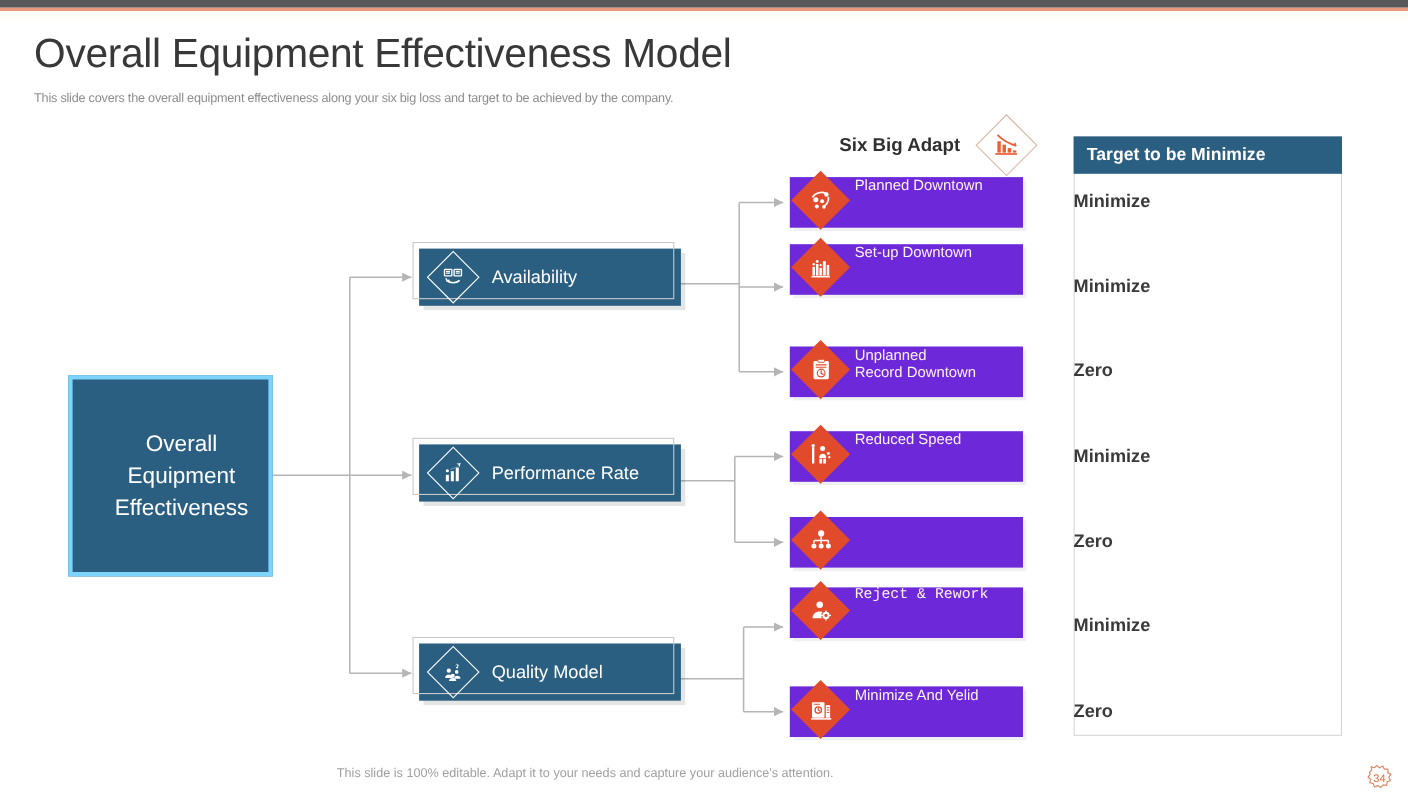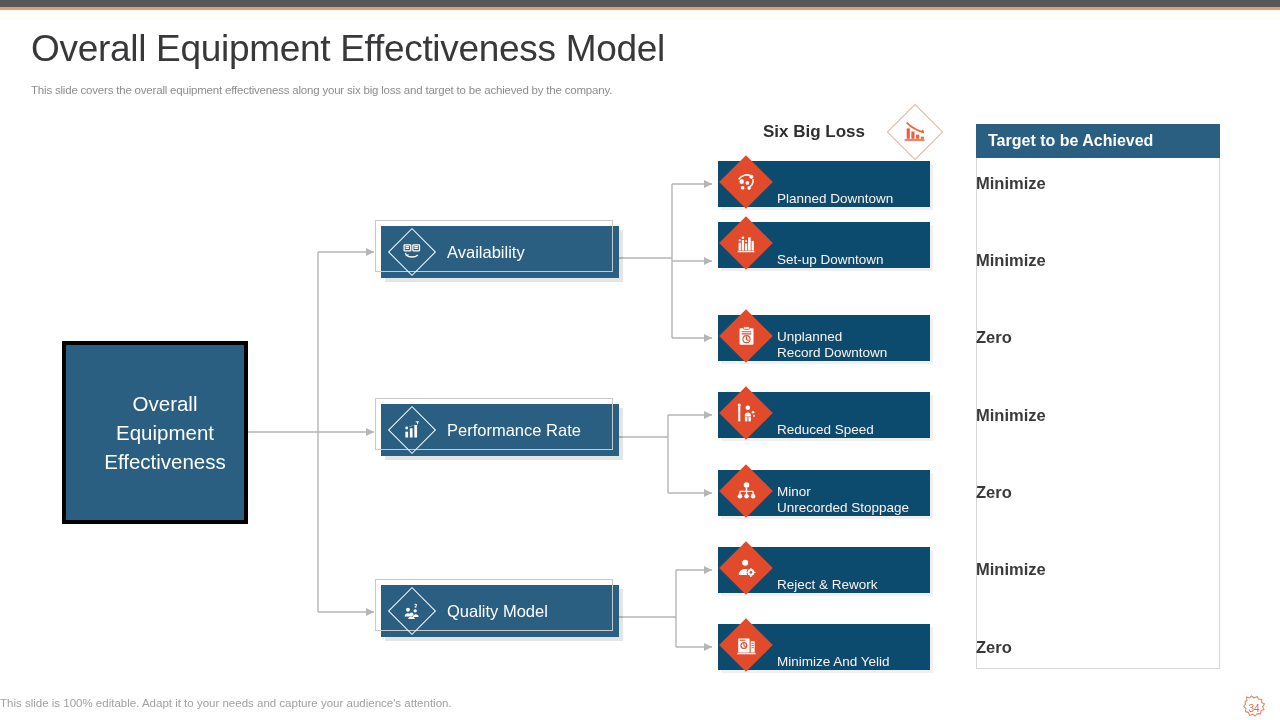--- a/index.html
+++ b/index.html
@@ -64,21 +64,21 @@
     width: 186px; height: 183px;
     background: #2b5f81;
     border: 4px solid #f2 efe7;
     box-sizing: border-box;
     display: flex;
     align-items: center;
     justify-content: center;
     text-align: center;
   }
   .oee-box-inner {
-    border: 4px solid #000000;
+    border: 4px solid #7dd3fc;
     box-sizing: border-box;
     width: 100%; height: 100%;
     display: flex;
     align-items: center;
     justify-content: center;
     padding-left: 20px;
   }
   .oee-label {
     color: #ffffff;
     font-size: 20.5px;
@@ -130,23 +130,23 @@
     position: absolute;
     left: 13px; top: 13px;
     width: 20px; height: 20px;
   }
 
   
   .loss-box {
     position: absolute;
     left: 718px;
     width: 212px; height: 46px;
-    background: #0c4a6e;
+    background: #6d28d9;
     display: flex;
-    align-items: flex-end;
+    align-items: flex-start;
     box-shadow: 3px 3px 0 0 rgba(0,0,0,0.06);
   }
   .diamond-orange {
     position: relative;
     width: 48px; height: 48px;
     margin-left: 3px;
     margin-top: -2px;
     flex: 0 0 auto;
   }
   .diamond-orange .dfill {
@@ -238,21 +238,21 @@
     left: 0; top: 0;
     width: 1280px; height: 720px;
     pointer-events: none;
   }
 
   
   .footer-note {
     position: absolute;
     left: 0; top: 697px;
     width: 1064px;
-    text-align: left;
+    text-align: center;
     font-size: 11.5px;
     color: #a0a0a2;
   }
   .page-badge {
     position: absolute;
     left: 1239px; top: 694px;
     width: 30px; height: 28px;
   }
   .page-badge svg { position: absolute; left: 0; top: 0; }
   .page-badge-num {
@@ -357,21 +357,21 @@
         <circle cx="15.8" cy="11.8" r="2"></circle>
         <circle cx="11.5" cy="16" r="2.2"></circle>
         <path d="M3.2 18.5c0-2.3 1.8-3.8 4-3.8s4 1.5 4 3.8z"></path>
         <path d="M13 19.2c0-2 1.6-3.3 3.5-3.3s3.5 1.3 3.5 3.3z"></path>
         <path d="M7.4 21.6c0-1.9 1.8-3.1 4-3.1s4 1.2 4 3.1z"></path>
       </svg>
     </div>
     <span class="cat-label">Quality Model</span>
   </div>
 
-  <div class="sbl-title">Six Big Loss</div>
+  <div class="sbl-title">Six Big Adapt</div>
   <div class="sbl-diamond">
     <div class="dshape"></div>
     <svg viewBox="0 0 24 24">
       <g fill="#ee5f36">
         <rect x="4.5" y="9" width="3" height="10"></rect>
         <rect x="9" y="12" width="3" height="7"></rect>
         <rect x="13.5" y="15" width="3" height="4"></rect>
         <rect x="18" y="17" width="3" height="2"></rect>
       </g>
       <path d="M4 4.5 L21 4.5" stroke="#ee5f36" stroke-width="0" fill="none"></path>
@@ -452,25 +452,23 @@
     <div class="diamond-orange">
       <div class="dfill"></div>
       <svg viewBox="0 0 24 24">
         <circle cx="12" cy="4.5" r="3.2" fill="#ffffff"></circle>
         <path d="M12 7.8v4M4.5 11.8h15M4.5 11.8v3M12 11.8v3M19.5 11.8v3" stroke="#ffffff" stroke-width="1.6" fill="none"></path>
         <circle cx="4.5" cy="17.5" r="2.6" fill="#ffffff"></circle>
         <circle cx="12" cy="17.5" r="2.6" fill="#ffffff"></circle>
         <circle cx="19.5" cy="17.5" r="2.6" fill="#ffffff"></circle>
       </svg>
     </div>
-    <span class="loss-label">Minor
-Unrecorded Stoppage</span>
-  </div>
-
-  <div class="loss-box" style="top:547px;">
+  </div>
+
+  <div class="loss-box" style="top:534px;font-family:Liberation Mono, monospace;">
     <div class="diamond-orange">
       <div class="dfill"></div>
       <svg viewBox="0 0 24 24">
         <circle cx="10.5" cy="5.5" r="3.4" fill="#ffffff"></circle>
         <path d="M3 19.5c0-4.3 3.4-7 7.5-7s7.5 2.7 7.5 7z" fill="#ffffff"></path>
         <circle cx="17" cy="16.5" r="5" fill="#e14b2c"></circle>
         <circle cx="17" cy="16.5" r="3.8" fill="#ffffff"></circle>
         <circle cx="17" cy="16.5" r="1.6" fill="#e14b2c"></circle>
         <path d="M17 11.3v1.6M17 20.1v1.6M11.8 16.5h1.6M20.6 16.5h1.6" stroke="#ffffff" stroke-width="1.5"></path>
       </svg>
@@ -490,21 +488,21 @@
         <path d="M4.2 6h6.5" stroke="#e14b2c" stroke-width="1.2"></path>
         <path d="M17.8 9.5h2.6M17.8 12h2.6M17.8 14.5h2.6" stroke="#e14b2c" stroke-width="1"></path>
         <rect x="1.5" y="20.4" width="21" height="1.6" fill="#ffffff"></rect>
       </svg>
     </div>
     <span class="loss-label">Minimize And Yelid</span>
   </div>
 
   <div class="target-panel"></div>
   <div class="target-header">
-    <span class="target-header-label">Target to be Achieved</span>
+    <span class="target-header-label">Target to be Minimize</span>
   </div>
 
   <div class="target-value" style="top:174px;">Minimize</div>
   <div class="target-value" style="top:251px;">Minimize</div>
   <div class="target-value" style="top:328px;">Zero</div>
   <div class="target-value" style="top:406px;">Minimize</div>
   <div class="target-value" style="top:483px;">Zero</div>
   <div class="target-value" style="top:560px;">Minimize</div>
   <div class="target-value" style="top:638px;">Zero</div>
 

